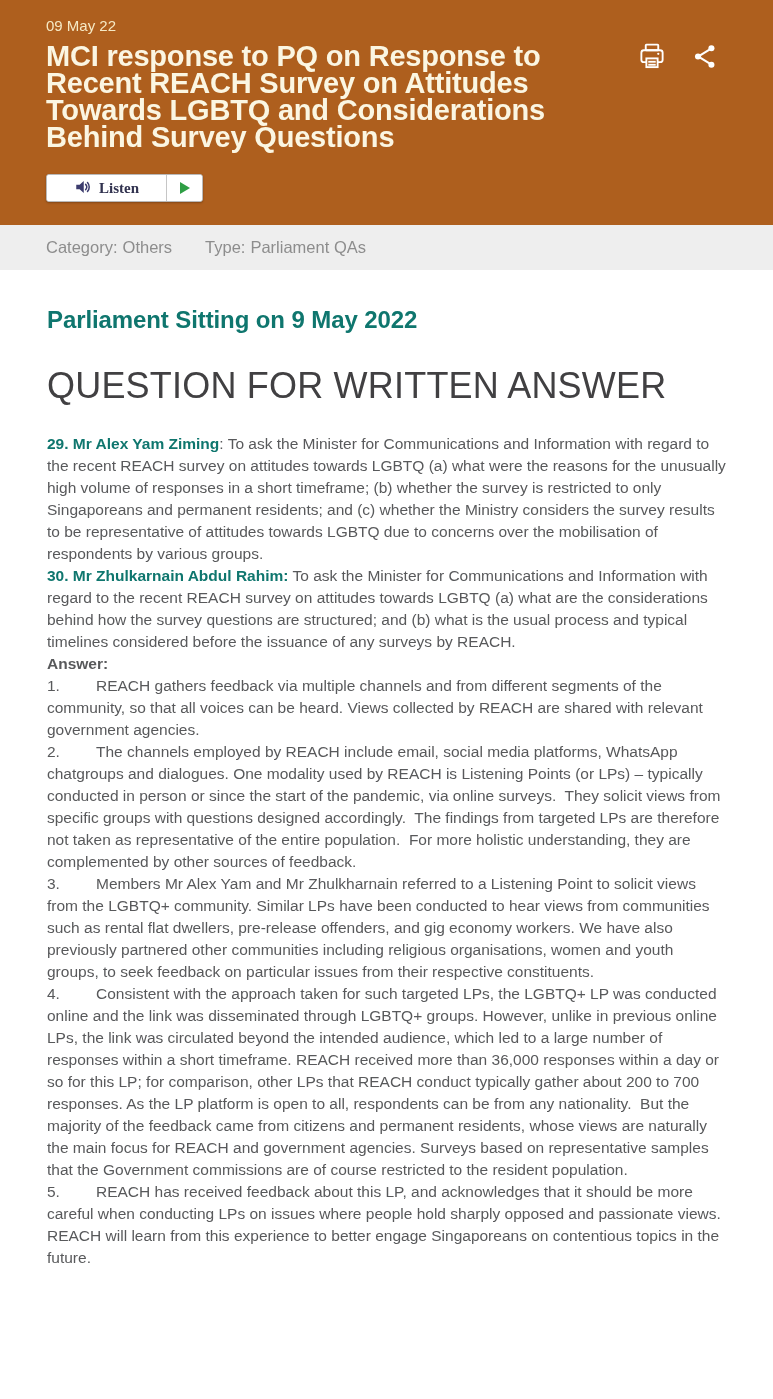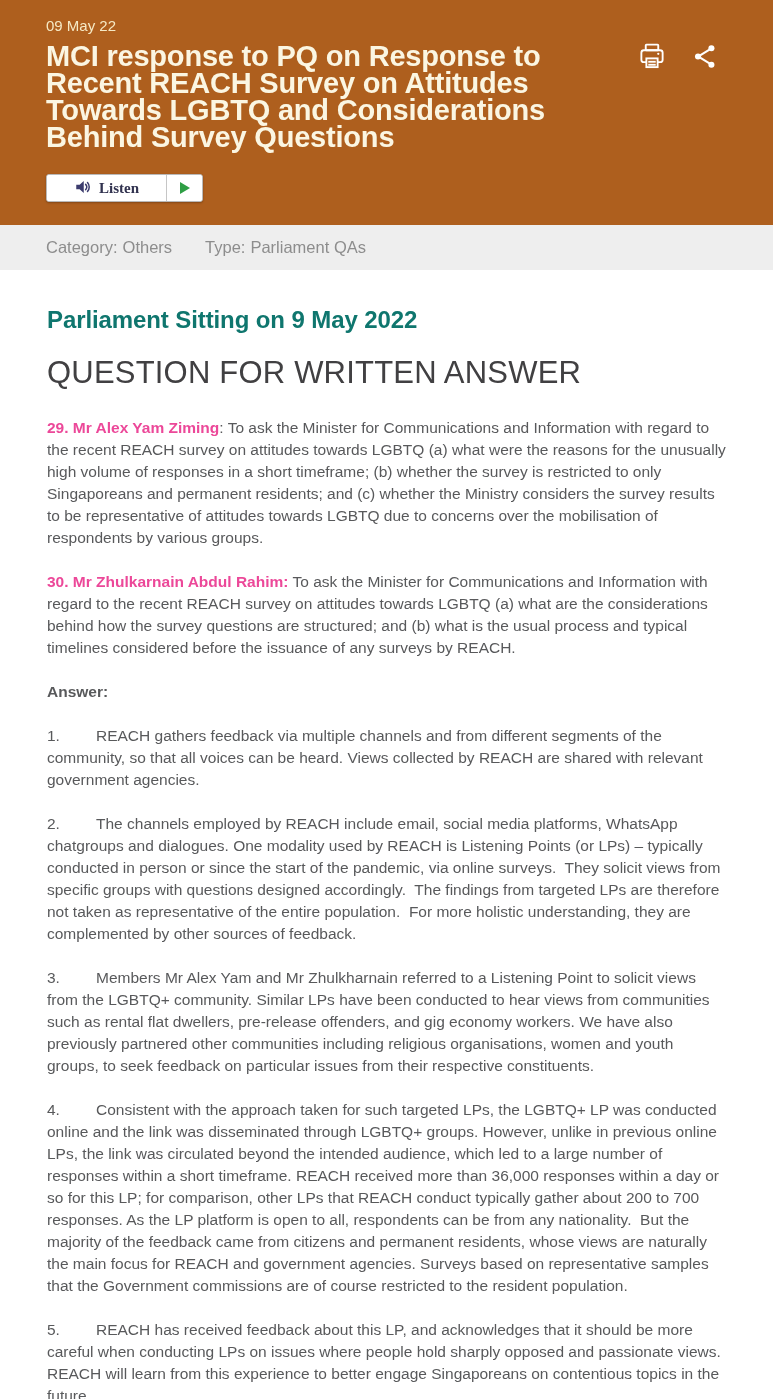--- a/index.html
+++ b/index.html
@@ -108,34 +108,33 @@
 
   
   .main { padding: 36px 47px 30px 47px; }
   .sitting {
     font-size: 24px;
     font-weight: bold;
     color: #0f766e;
     letter-spacing: -0.1px;
   }
   .qheading {
-    margin-top: 21px;
-    font-size: 31px;
+    margin-top: 31px;
+    font-size: 36px;
     font-weight: normal;
     color: #414042;
     letter-spacing: 0.2px;
   }
   p.body {
-    margin-top: 22px;
     font-size: 15.5px;
     line-height: 22px;
     color: #58595B;
   }
   p.body:first-of-type { margin-top: 26px; }
-  .lead { font-weight: bold; color: #ec4899; }
+  .lead { font-weight: bold; color: #0f766e; }
   .answer-label-p { font-weight: bold; color: #3F4042; }
   .num { display: inline-block; width: 49px; }
   .ptext { white-space: pre-wrap; }
 </style>
 </head>
 <body>
 
 <header class="header">
   <div class="date">09 May 22</div>
   <h1 class="title">MCI response to PQ on Response to Recent REACH Survey on Attitudes Towards LGBTQ and Considerations Behind Survey Questions</h1>

